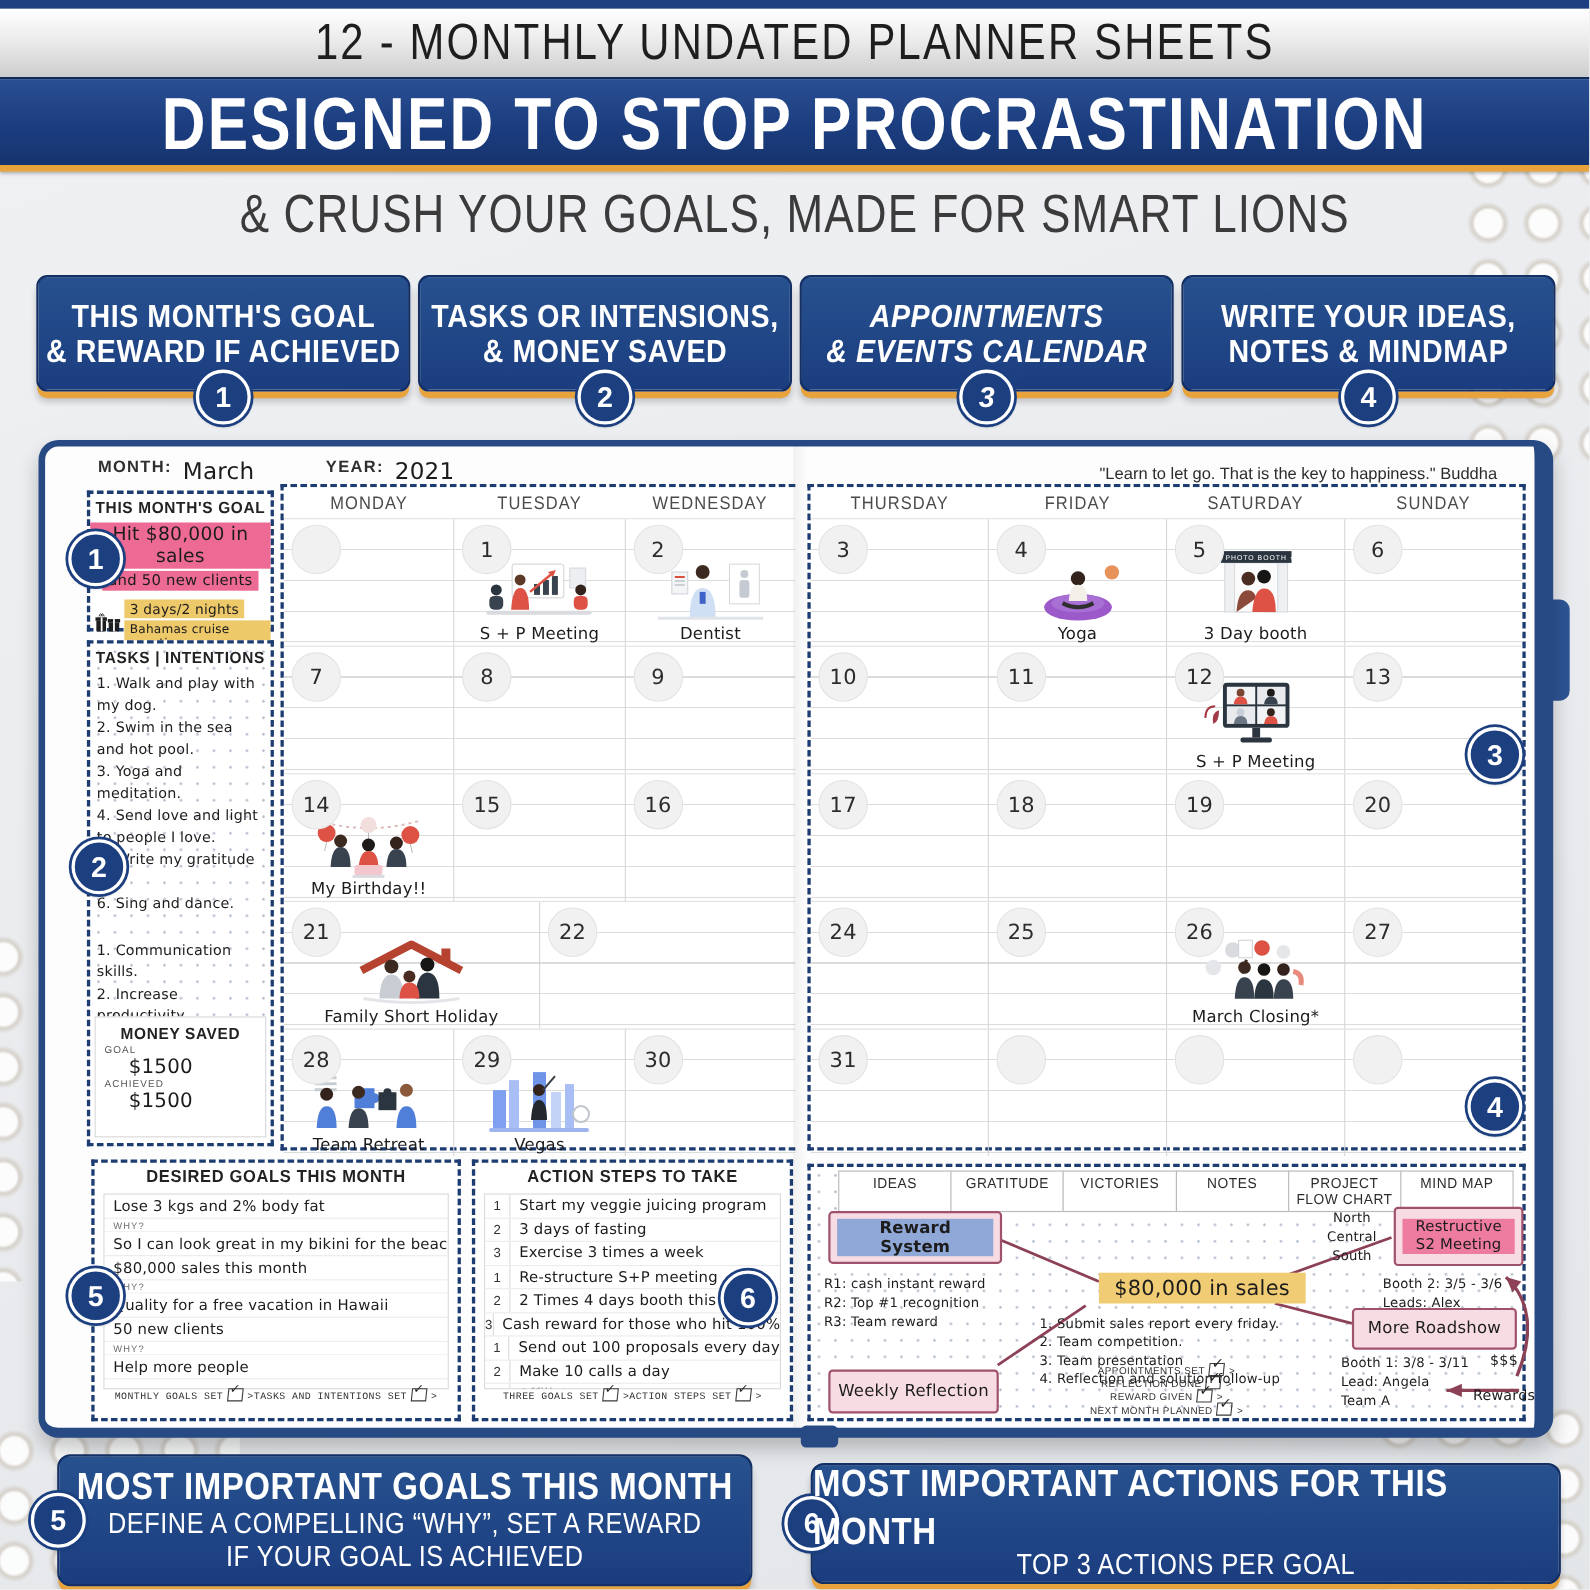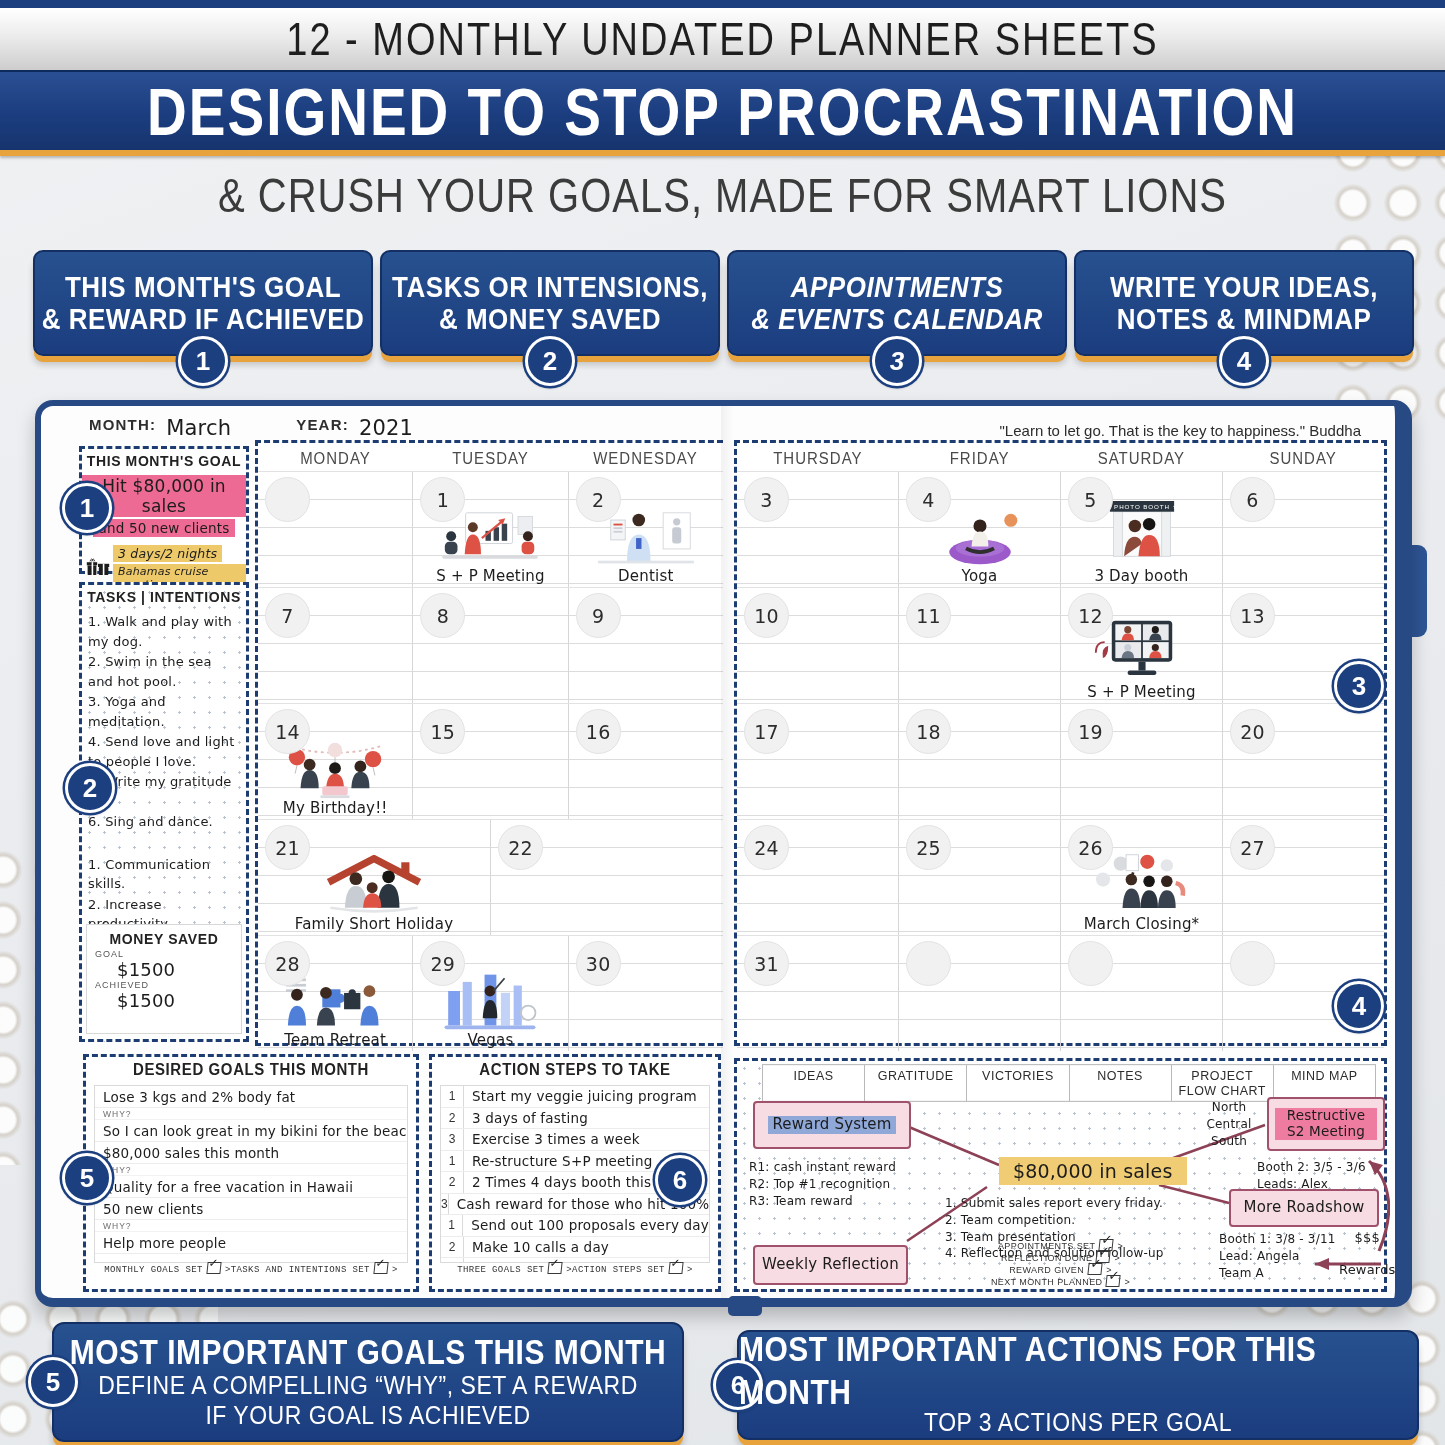--- a/index.html
+++ b/index.html
@@ -182,21 +182,21 @@
           <svg viewBox="0 0 30 26" width="24" height="22">
               <rect x="2" y="11" width="11" height="12" rx="1" fill="#1d1d1d"></rect>
               <rect x="16" y="13" width="12" height="10" rx="1" fill="#1d1d1d"></rect>
               <rect x="1" y="7" width="13" height="4" fill="#1d1d1d"></rect>
               <rect x="15" y="9" width="14" height="4" fill="#1d1d1d"></rect>
               <rect x="7" y="7" width="2" height="16" fill="#fff"></rect>
               <rect x="21" y="9" width="2" height="14" fill="#fff"></rect>
               <path d="M7 6 q2 -6 4 0 M9 6 q-2 -6 -4 0" stroke="#1d1d1d" fill="none"></path>
             </svg>
         </span>
-        <span style="margin-left:3px;font-style:italic;">
+        <span style="margin-left:3px;">
           <span class="hl hl-yellow hand" style="font-size:12.5px;">3 days/2 nights</span><br>
           <span class="hl hl-yellow hand" style="font-size:11px;">Bahamas cruise vacation</span>
         </span>
       </div>
     </div>
 
     <div class="pz dashedbox dottedbg" style="left:38px;top:176px;width:170px;height:460px;">
       <div class="sec-title" style="background:transparent;font-size:14px;">TASKS | INTENTIONS</div>
       <div id="intentions-list" style="padding:4px 6px 0;">
           <div class="task-item hand">1. Walk and play with my dog.</div>
@@ -605,21 +605,21 @@
       <svg style="position:absolute;left:0;top:0;z-index:1;" width="653" height="234" viewBox="0 0 653 234">
         <line x1="172" y1="66" x2="262" y2="104" stroke="#8d4156" stroke-width="2.5"></line>
         <line x1="428" y1="100" x2="528" y2="64" stroke="#8d4156" stroke-width="2.5"></line>
         <line x1="250" y1="126" x2="170" y2="180" stroke="#8d4156" stroke-width="2.5"></line>
         <line x1="422" y1="124" x2="492" y2="142" stroke="#8d4156" stroke-width="2.5"></line>
         <line x1="644" y1="203" x2="578" y2="203" stroke="#8d4156" stroke-width="3"></line>
         <polygon points="578,203 592,197 592,209" fill="#8d4156"></polygon>
         <path d="M642,190 C658,152 654,120 632,100" stroke="#8d4156" stroke-width="3" fill="none"></path>
         <polygon points="632,100 646,104 638,114" fill="#8d4156"></polygon>
       </svg>
-      <div class="mm-node" style="left:16px;top:40px;width:158px;height:48px;">
+      <div class="mm-node" style="left:16px;top:40px;width:158px;height:48px;font-weight:bold;">
         <span class="hand mm-hl-blue">Reward System</span>
       </div>
       <div class="mm-details hand" id="reward-items" style="left:12px;top:98px;">
           <div>R1: cash instant reward</div>
           <div>R2: Top #1 recognition</div>
           <div>R3: Team reward</div>
         </div>
       <div class="mm-center hand" style="left:262px;top:96px;">$80,000 in sales</div>
       <div class="mm-details hand" id="regions-list" style="left:460px;top:38px;width:64px;text-align:center;">
           <div>North</div>

